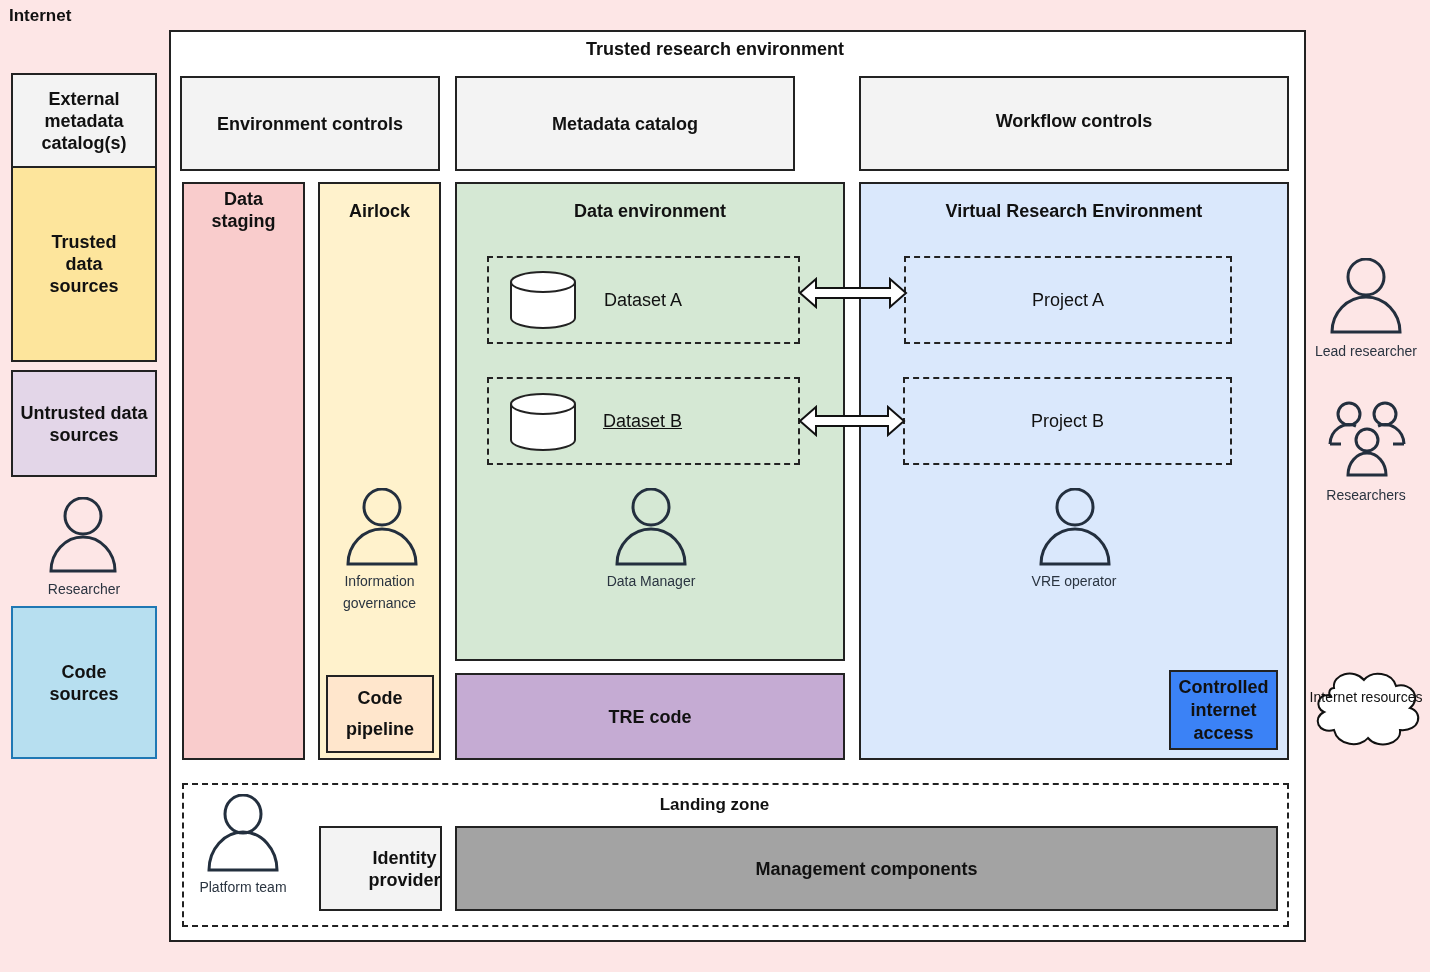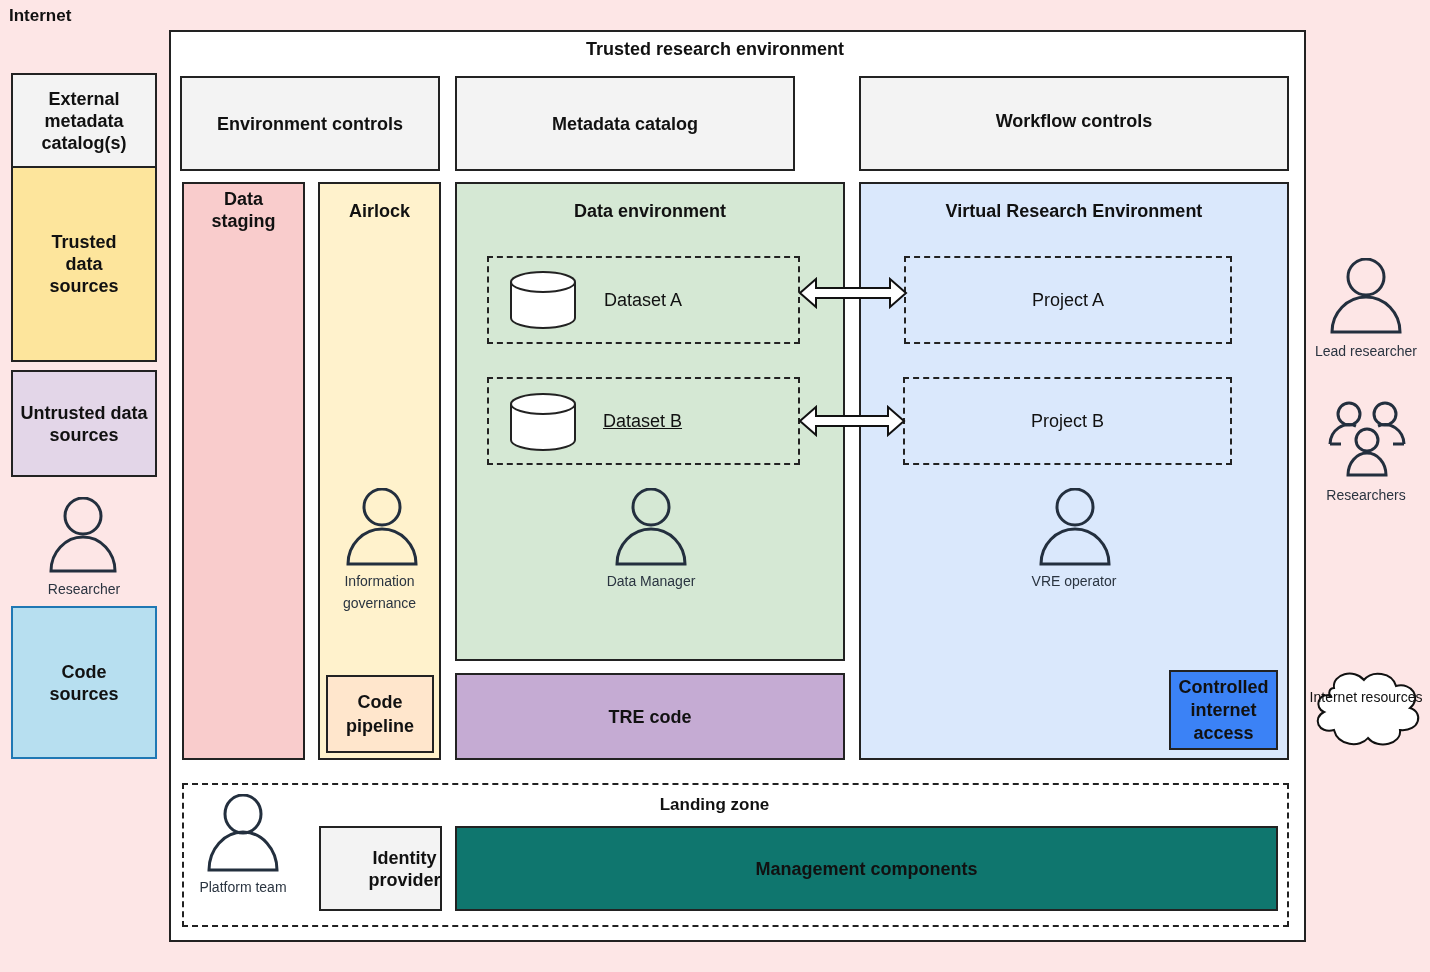--- a/index.html
+++ b/index.html
@@ -61,21 +61,21 @@
     <span style="padding-top:16px;">Airlock</span>
   </div>
 <div class="abs" style="left:346px;top:488px;">
   <svg width="72" height="78" viewBox="0 0 72 78">
       <circle cx="36" cy="19" r="18" fill="none" stroke="#232f3e" stroke-width="3"></circle>
       <path d="M2 76 A34 35 0 0 1 70 76 Z" fill="none" stroke="#232f3e" stroke-width="3"></path>
     </svg>
 </div>
 <div class="plain-text" style="left:318px;top:570px;width:123px;">Information governance</div>
 <div class="box" style="left:326px;top:675px;width:108px;height:78px;background:#ffe6cc;">
-    <span style="line-height:24px;padding:0 10px;">Code pipeline</span>
+    <span style="line-height:31px;padding:0 10px;">Code pipeline</span>
   </div>
 
 <div class="box top-label" style="left:455px;top:182px;width:390px;height:479px;background:#d5e8d4;">
     <span style="padding-top:16px;">Data environment</span>
   </div>
 
 <div class="dashed" style="left:487px;top:256px;width:313px;height:88px;"></div>
 <div class="abs" style="left:509px;top:270px;">
   <svg width="68" height="60" viewBox="0 0 68 60">
       <path d="M2 12 L2 48 A32 10 0 0 0 66 48 L66 12" fill="#fff" stroke="#222" stroke-width="2"></path>
@@ -142,21 +142,21 @@
 <div class="abs" style="left:207px;top:794px;">
   <svg width="72" height="78" viewBox="0 0 72 78">
       <ellipse cx="36" cy="20" rx="18" ry="19" fill="none" stroke="#232f3e" stroke-width="3"></ellipse>
       <path d="M2 76 A34 38 0 0 1 70 76 Z" fill="none" stroke="#232f3e" stroke-width="3"></path>
     </svg>
 </div>
 <div class="plain-text" style="left:195px;top:876px;width:96px;">Platform team</div>
 <div class="box" style="left:319px;top:826px;width:123px;height:85px;background:#f3f3f3;">
     <span style="padding:0 16px;margin-left:48px;">Identity provider</span>
   </div>
-<div class="box" style="left:455px;top:826px;width:823px;height:85px;background:#0f766e;">
+<div class="box" style="left:455px;top:826px;width:823px;height:85px;background:#a3a3a3;">
     <span>Management components</span>
   </div>
 
 <div class="abs" style="left:1330px;top:258px;">
   <svg width="72" height="76" viewBox="0 0 72 76">
       <circle cx="36" cy="19" r="18" fill="none" stroke="#232f3e" stroke-width="3"></circle>
       <path d="M2 74 A34 35 0 0 1 70 74 Z" fill="none" stroke="#232f3e" stroke-width="3"></path>
     </svg>
 </div>
 <div class="plain-text" style="left:1306px;top:340px;width:120px;">Lead researcher</div>

